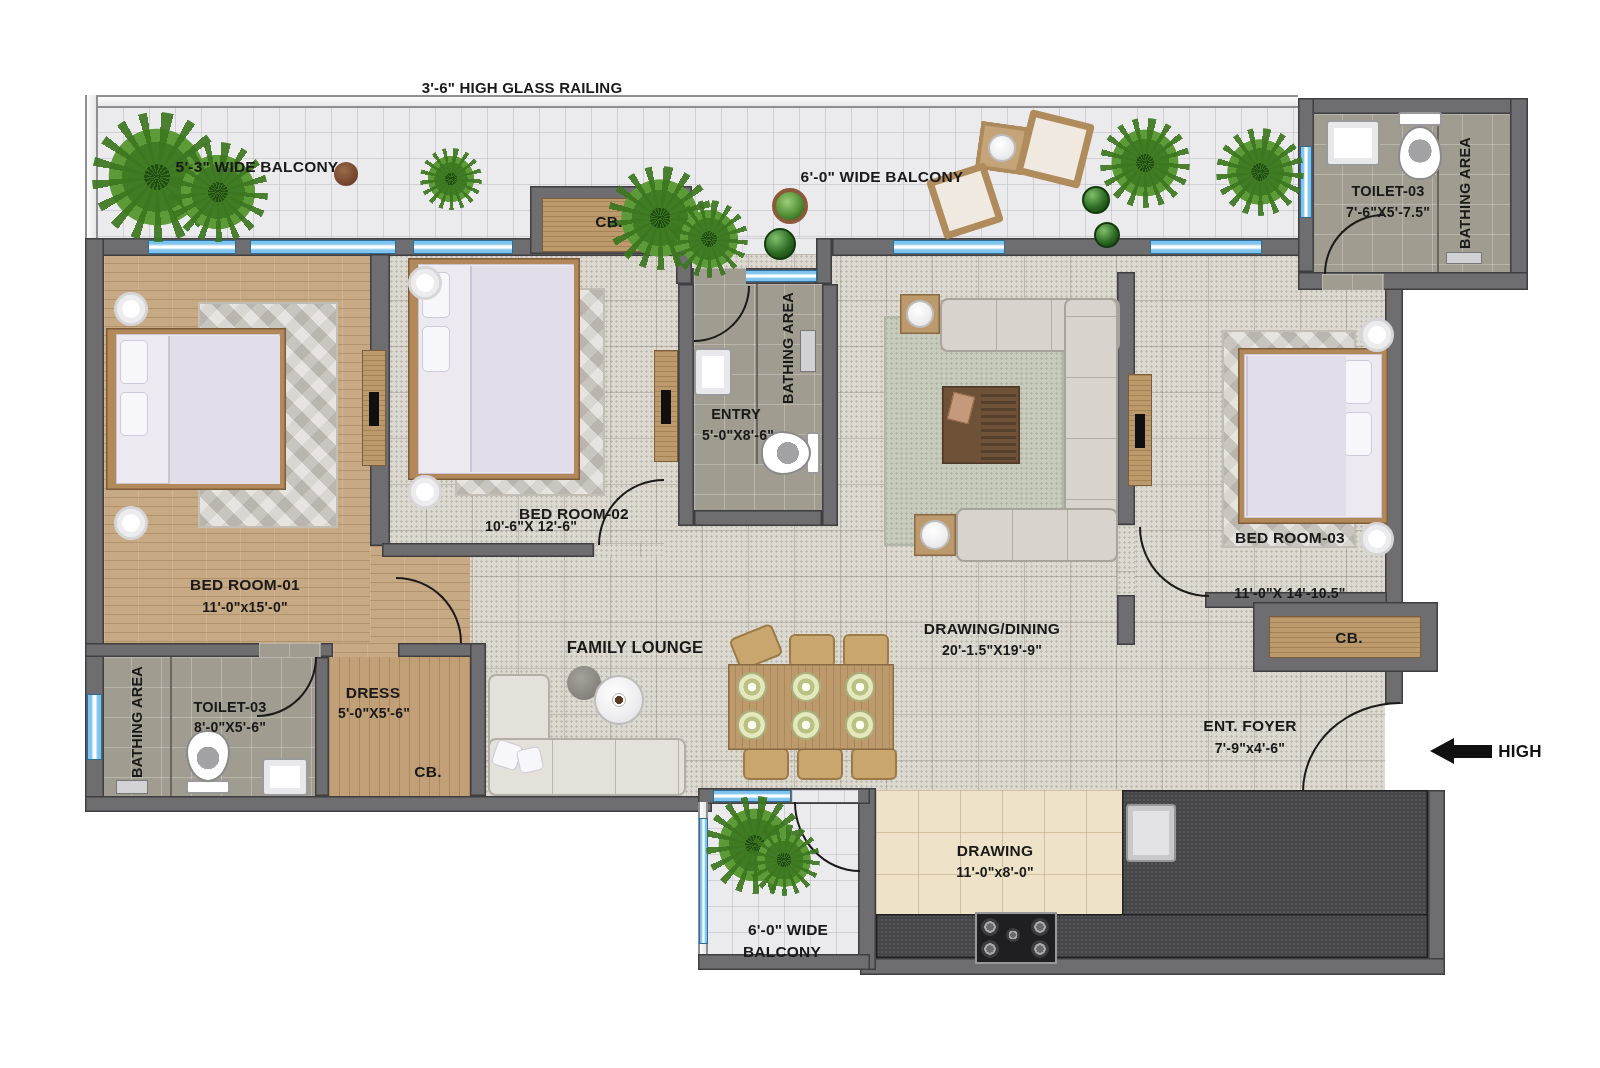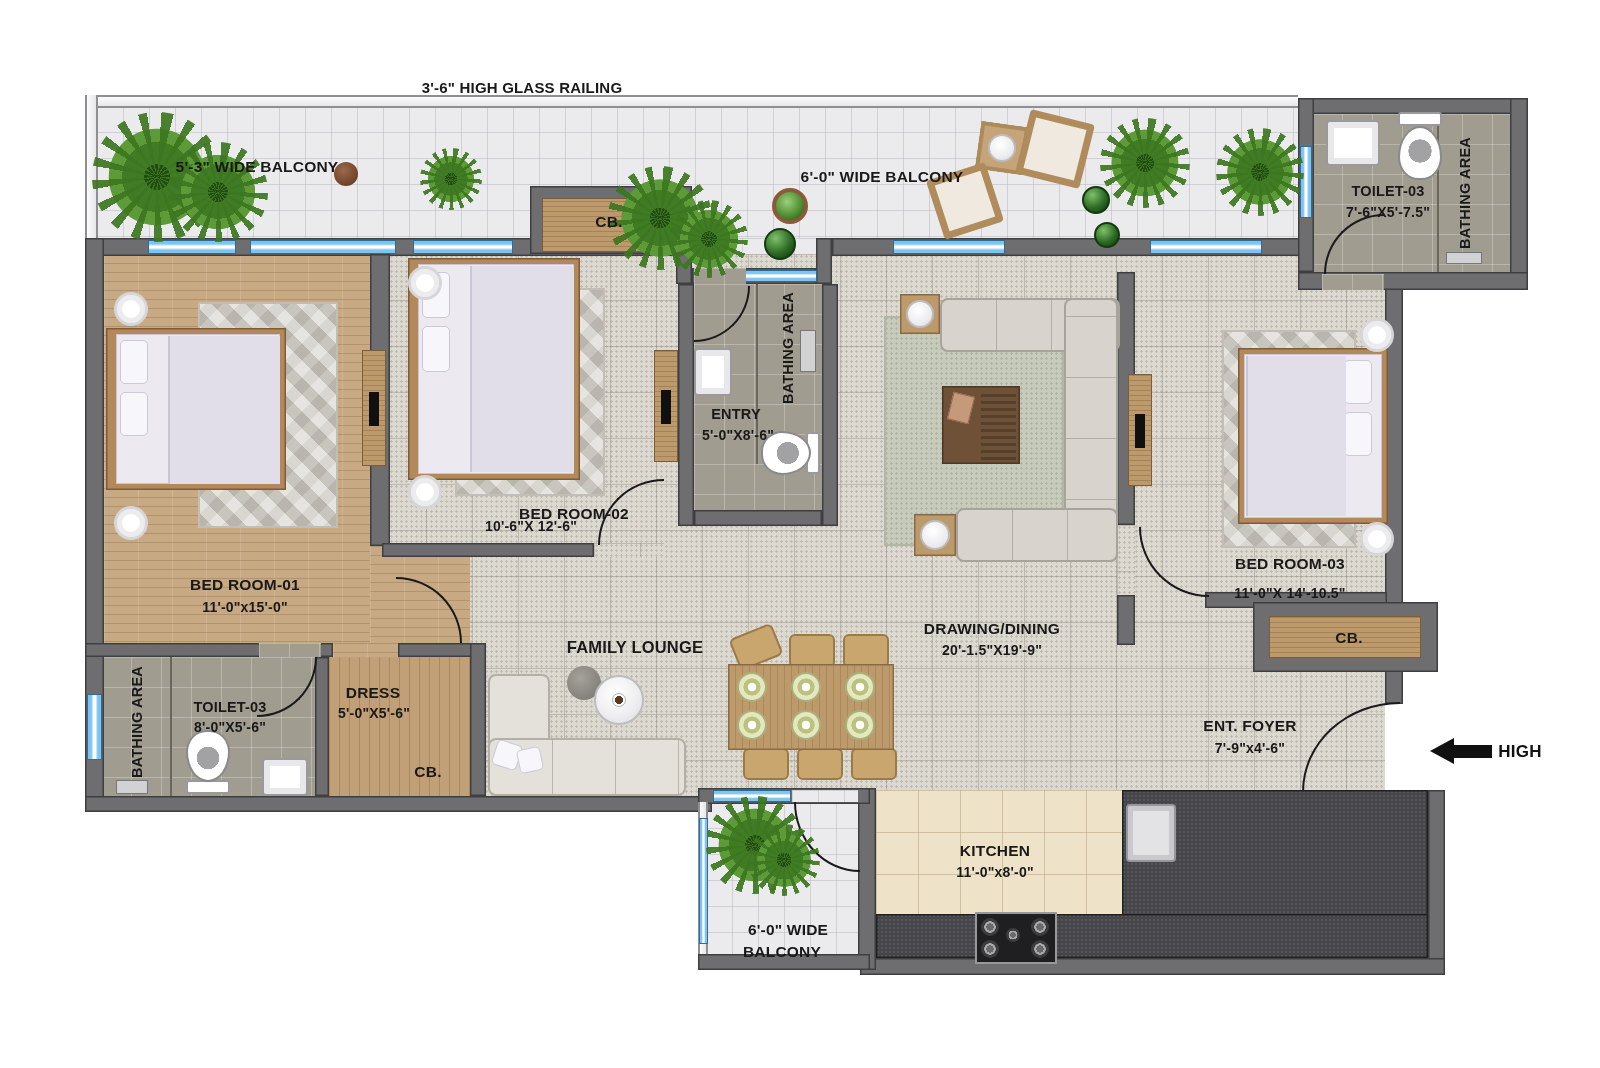--- a/index.html
+++ b/index.html
@@ -290,32 +290,32 @@
   <div class="lbl vlbl" style="left:1465px;top:193px;font-size:14.5px;">BATHING AREA</div>
   <div class="lbl" style="left:245px;top:585px;">BED ROOM-01</div>
   <div class="lbl dim" style="left:245px;top:607px;">11'-0"x15'-0"</div>
   <div class="lbl" style="left:530px;top:514px;margin-left:44px;">BED ROOM-02</div>
   <div class="lbl dim" style="left:531px;top:526px;">10'-6"X 12'-6"</div>
   <div class="lbl" style="left:736px;top:414px;font-size:14.5px;">ENTRY</div>
   <div class="lbl dim" style="left:738px;top:435px;">5'-0"X8'-6"</div>
   <div class="lbl vlbl" style="left:788px;top:348px;font-size:14.5px;">BATHING AREA</div>
   <div class="lbl" style="left:992px;top:629px;">DRAWING/DINING</div>
   <div class="lbl dim" style="left:992px;top:650px;">20'-1.5"X19'-9"</div>
-  <div class="lbl" style="left:1290px;top:564px;">BED ROOM-03</div>
+  <div class="lbl" style="left:1290px;top:538px;">BED ROOM-03</div>
   <div class="lbl dim" style="left:1290px;top:593px;">11'-0"X 14'-10.5"</div>
   <div class="lbl" style="left:1349px;top:638px;">CB.</div>
   <div class="lbl vlbl" style="left:137px;top:722px;font-size:14.5px;">BATHING AREA</div>
   <div class="lbl" style="left:230px;top:707px;font-size:14.5px;">TOILET-03</div>
   <div class="lbl dim" style="left:230px;top:727px;">8'-0"X5'-6"</div>
   <div class="lbl" style="left:373px;top:693px;">DRESS</div>
   <div class="lbl dim" style="left:374px;top:713px;">5'-0"X5'-6"</div>
   <div class="lbl" style="left:428px;top:772px;">CB.</div>
   <div class="lbl" style="left:635px;top:647px;font-size:16.5px;">FAMILY LOUNGE</div>
   <div class="lbl" style="left:1250px;top:726px;">ENT. FOYER</div>
   <div class="lbl dim" style="left:1250px;top:748px;">7'-9"x4'-6"</div>
   <div class="lbl entrytxt" style="left:1520px;top:751px;">HIGH</div>
-  <div class="lbl" style="left:995px;top:851px;">KITCHEN</div>
+  <div class="lbl" style="left:995px;top:851px;">DRAWING</div>
   <div class="lbl dim" style="left:995px;top:872px;">11'-0"x8'-0"</div>
   <div class="lbl" style="left:788px;top:930px;">6'-0" WIDE</div>
   <div class="lbl" style="left:782px;top:952px;">BALCONY</div>
 
 
 </div>
 
 </body></html>

